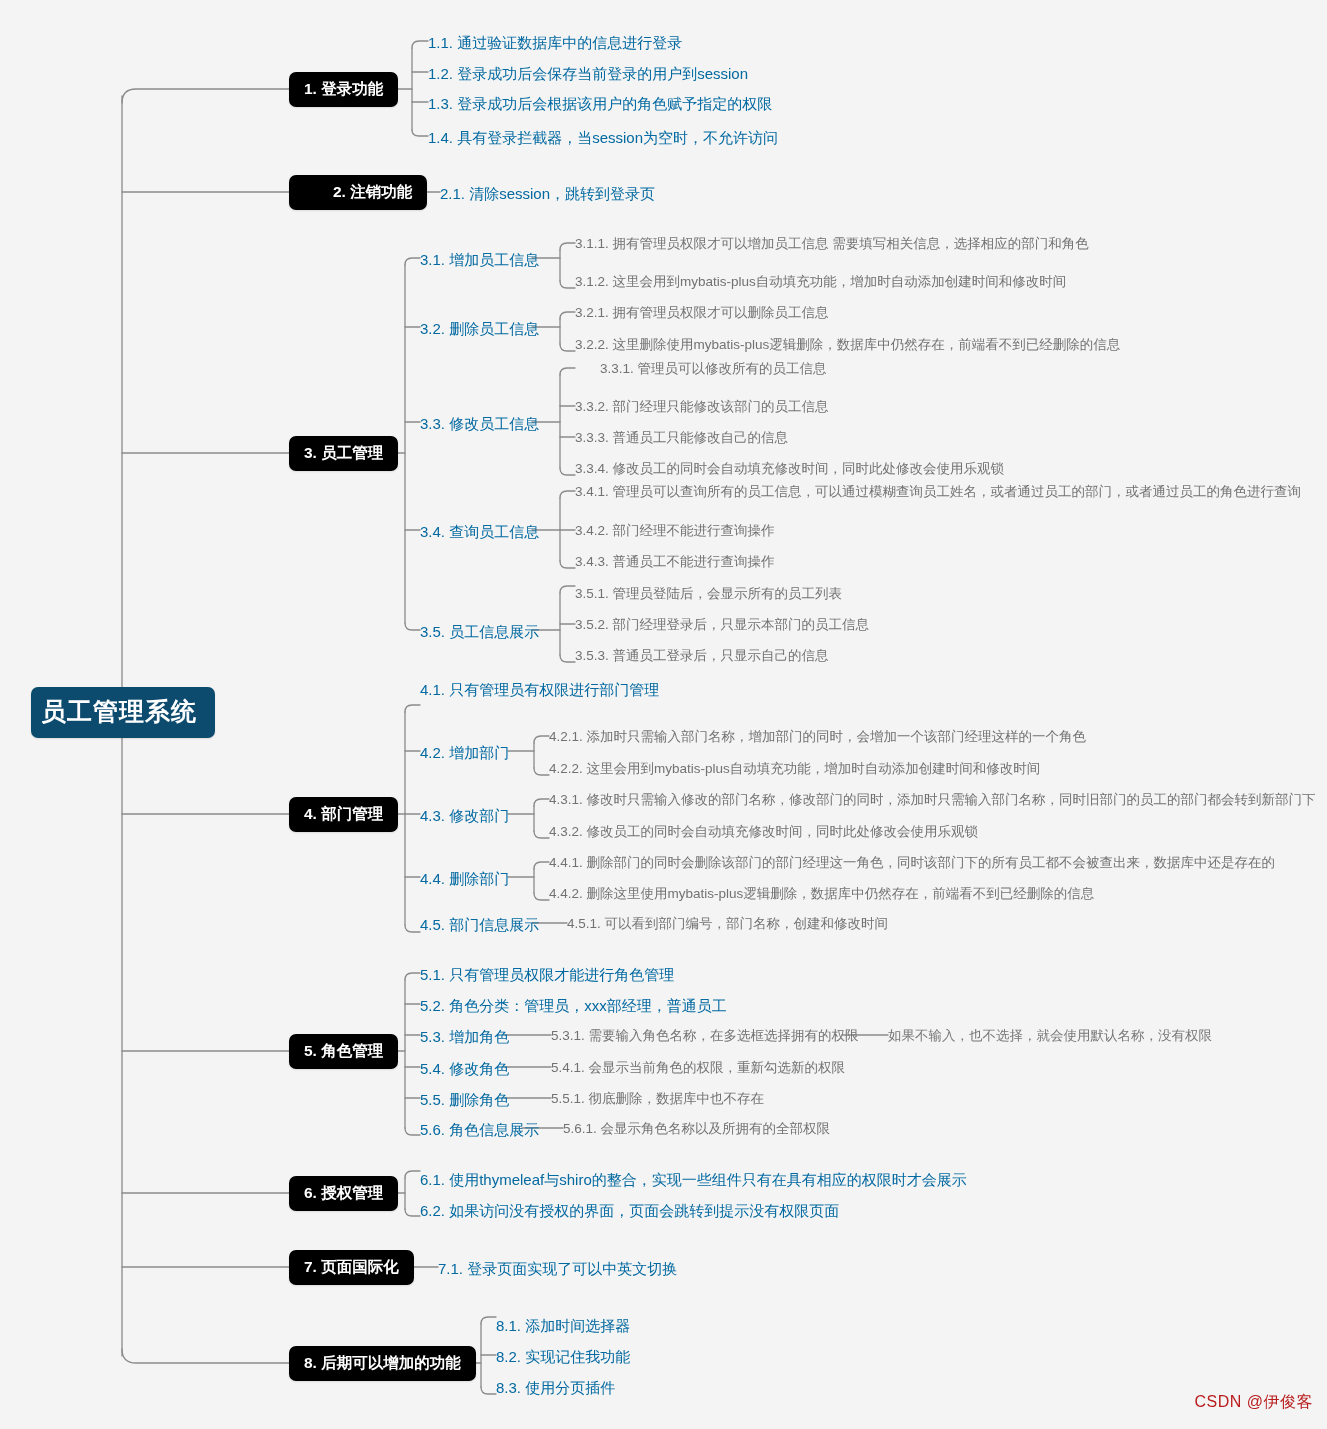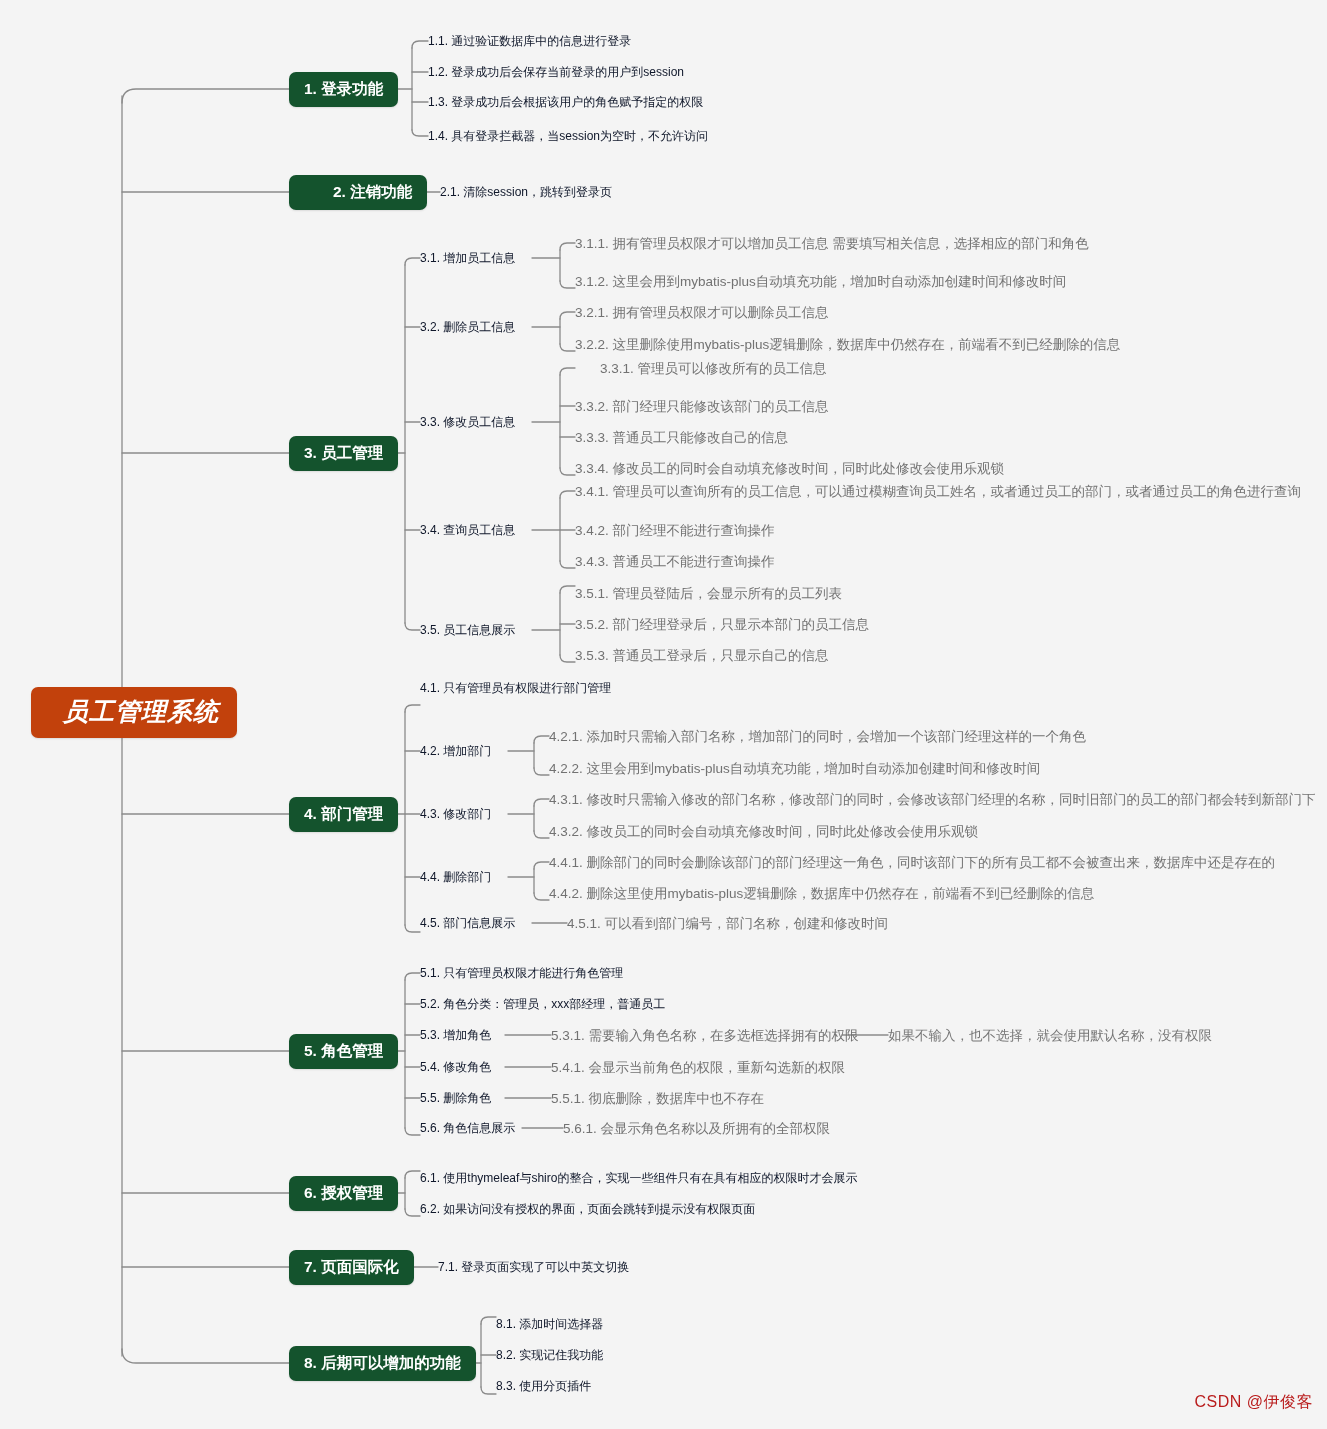--- a/index.html
+++ b/index.html
@@ -26,48 +26,47 @@
     width: 1327px;
     height: 1429px;
     pointer-events: none;
   }
   .node {
     position: absolute;
     box-sizing: border-box;
     white-space: nowrap;
   }
   .root-node {
-    background: #c2410c;
+    background: #0c4a6e;
     color: #ffffff;
     border-radius: 7px;
     font-size: 25px;
     font-weight: 600;
     letter-spacing: 1px;
-    padding: 12px 18px 14px 32px;
+    padding: 12px 18px 14px 10px;
     line-height: 1;
     box-shadow: 0 1px 2px rgba(0,0,0,0.10);
-    font-style: italic;
   }
   .branch-node {
-    background: #14532d;
+    background: #000000;
     color: #ffffff;
     border-radius: 7px;
     font-size: 15.5px;
     font-weight: 600;
     padding: 9px 15px 10px 15px;
     line-height: 1;
     box-shadow: 0 1px 2px rgba(0,0,0,0.10);
   }
   .leaf-node {
     color: #6f6f6f;
     font-size: 13.5px;
     line-height: 1;
     padding: 2px 0;
   }
-  .leaf-node.lvl2 { color: #0f172a; font-size: 12px; }
+  .leaf-node.lvl2 { color: #0369a1; font-size: 15px; }
   .leaf-node.lvl3 { color: #727272; font-size: 13.5px; }
   .leaf-node.lvl4 { color: #777777; font-size: 13.5px; }
   .watermark {
     position: absolute;
     right: 14px;
     bottom: 16px;
     color: #b91c1c;
     font-size: 16px;
     letter-spacing: 0.5px;
   }
@@ -294,21 +293,21 @@
   <div class="node leaf-node lvl2" style="left:420px; top:743px;">
     <span>4.2. 增加部门</span></div>
   <div class="node leaf-node lvl3" style="left:549px; top:728px;">
     <span>4.2.1. 添加时只需输入部门名称，增加部门的同时，会增加一个该部门经理这样的一个角色</span></div>
   <div class="node leaf-node lvl3" style="left:549px; top:760px;">
     <span>4.2.2. 这里会用到mybatis-plus自动填充功能，增加时自动添加创建时间和修改时间</span></div>
 
   <div class="node leaf-node lvl2" style="left:420px; top:806px;">
     <span>4.3. 修改部门</span></div>
   <div class="node leaf-node lvl3" style="left:549px; top:791px;">
-    <span>4.3.1. 修改时只需输入修改的部门名称，修改部门的同时，会修改该部门经理的名称，同时旧部门的员工的部门都会转到新部门下</span></div>
+    <span>4.3.1. 修改时只需输入修改的部门名称，修改部门的同时，添加时只需输入部门名称，同时旧部门的员工的部门都会转到新部门下</span></div>
   <div class="node leaf-node lvl3" style="left:549px; top:823px;">
     <span>4.3.2. 修改员工的同时会自动填充修改时间，同时此处修改会使用乐观锁</span></div>
 
   <div class="node leaf-node lvl2" style="left:420px; top:869px;">
     <span>4.4. 删除部门</span></div>
   <div class="node leaf-node lvl3" style="left:549px; top:854px;">
     <span>4.4.1. 删除部门的同时会删除该部门的部门经理这一角色，同时该部门下的所有员工都不会被查出来，数据库中还是存在的</span></div>
   <div class="node leaf-node lvl3" style="left:549px; top:885px;">
     <span>4.4.2. 删除这里使用mybatis-plus逻辑删除，数据库中仍然存在，前端看不到已经删除的信息</span></div>
 

